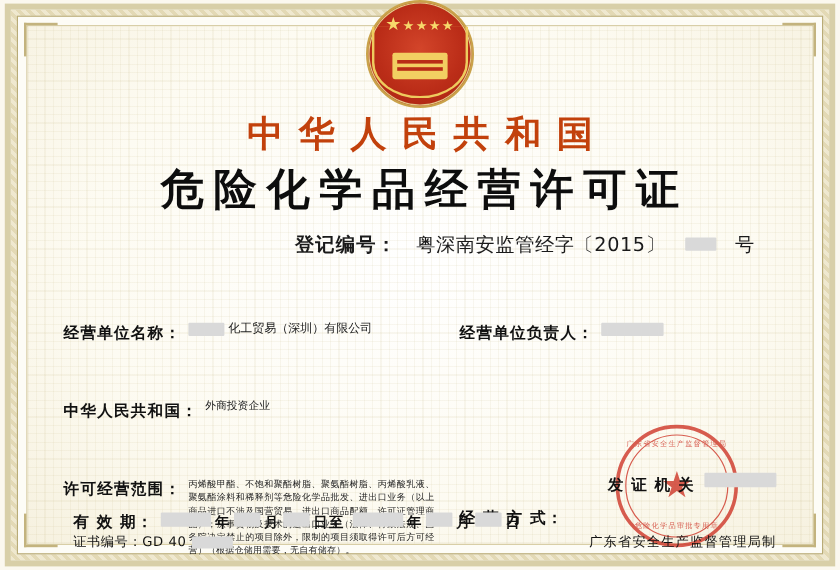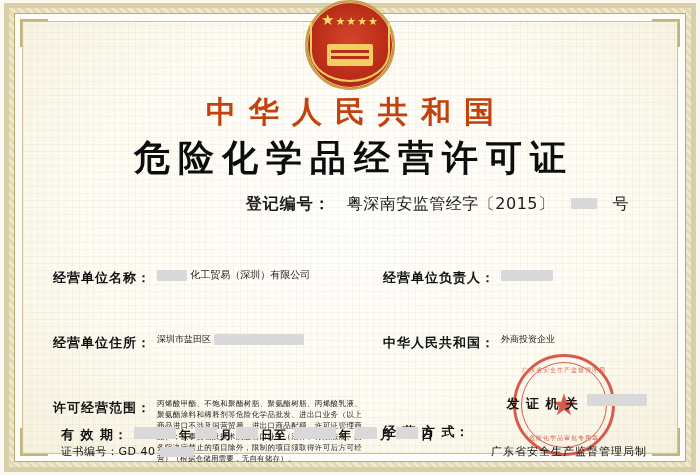--- a/index.html
+++ b/index.html
@@ -334,27 +334,20 @@
         </div>
         <div class="col col-right">
           <span class="lbl">经营单位负责人：</span>
           <span class="val">
             <span class="redact" style="width:52px;height:11px;"></span>
           </span>
         </div>
       </div>
 
       <div class="row">
-        <div class="col col-left">
-          <span class="lbl">经营单位住所：</span>
-          <span class="val val-sm">
-            <span>深圳市盐田区</span>
-            <span class="redact" style="width:90px;height:11px;"></span>
-          </span>
-        </div>
         <div class="col col-right">
           <span class="lbl">中华人民共和国：</span>
           <span class="val val-sm">外商投资企业</span>
         </div>
       </div>
 
       <div class="row">
         <div class="col col-left" style="align-items:flex-start;">
           <span class="lbl">许可经营范围：</span>
           <span class="val scope-text" style="width:205px;flex:none;">丙烯酸甲酯、不饱和聚酯树脂、聚氨酯树脂、丙烯酸乳液、聚氨酯涂料和稀释剂等危险化学品批发、进出口业务（以上商品进口不涉及国营贸易、进出口商品配额、许可证管理商品）；从事货物及技术的进出口业务（法律、行政法规、国务院决定禁止的项目除外，限制的项目须取得许可后方可经营）（根据仓储用需要，无自有储存）。</span>

